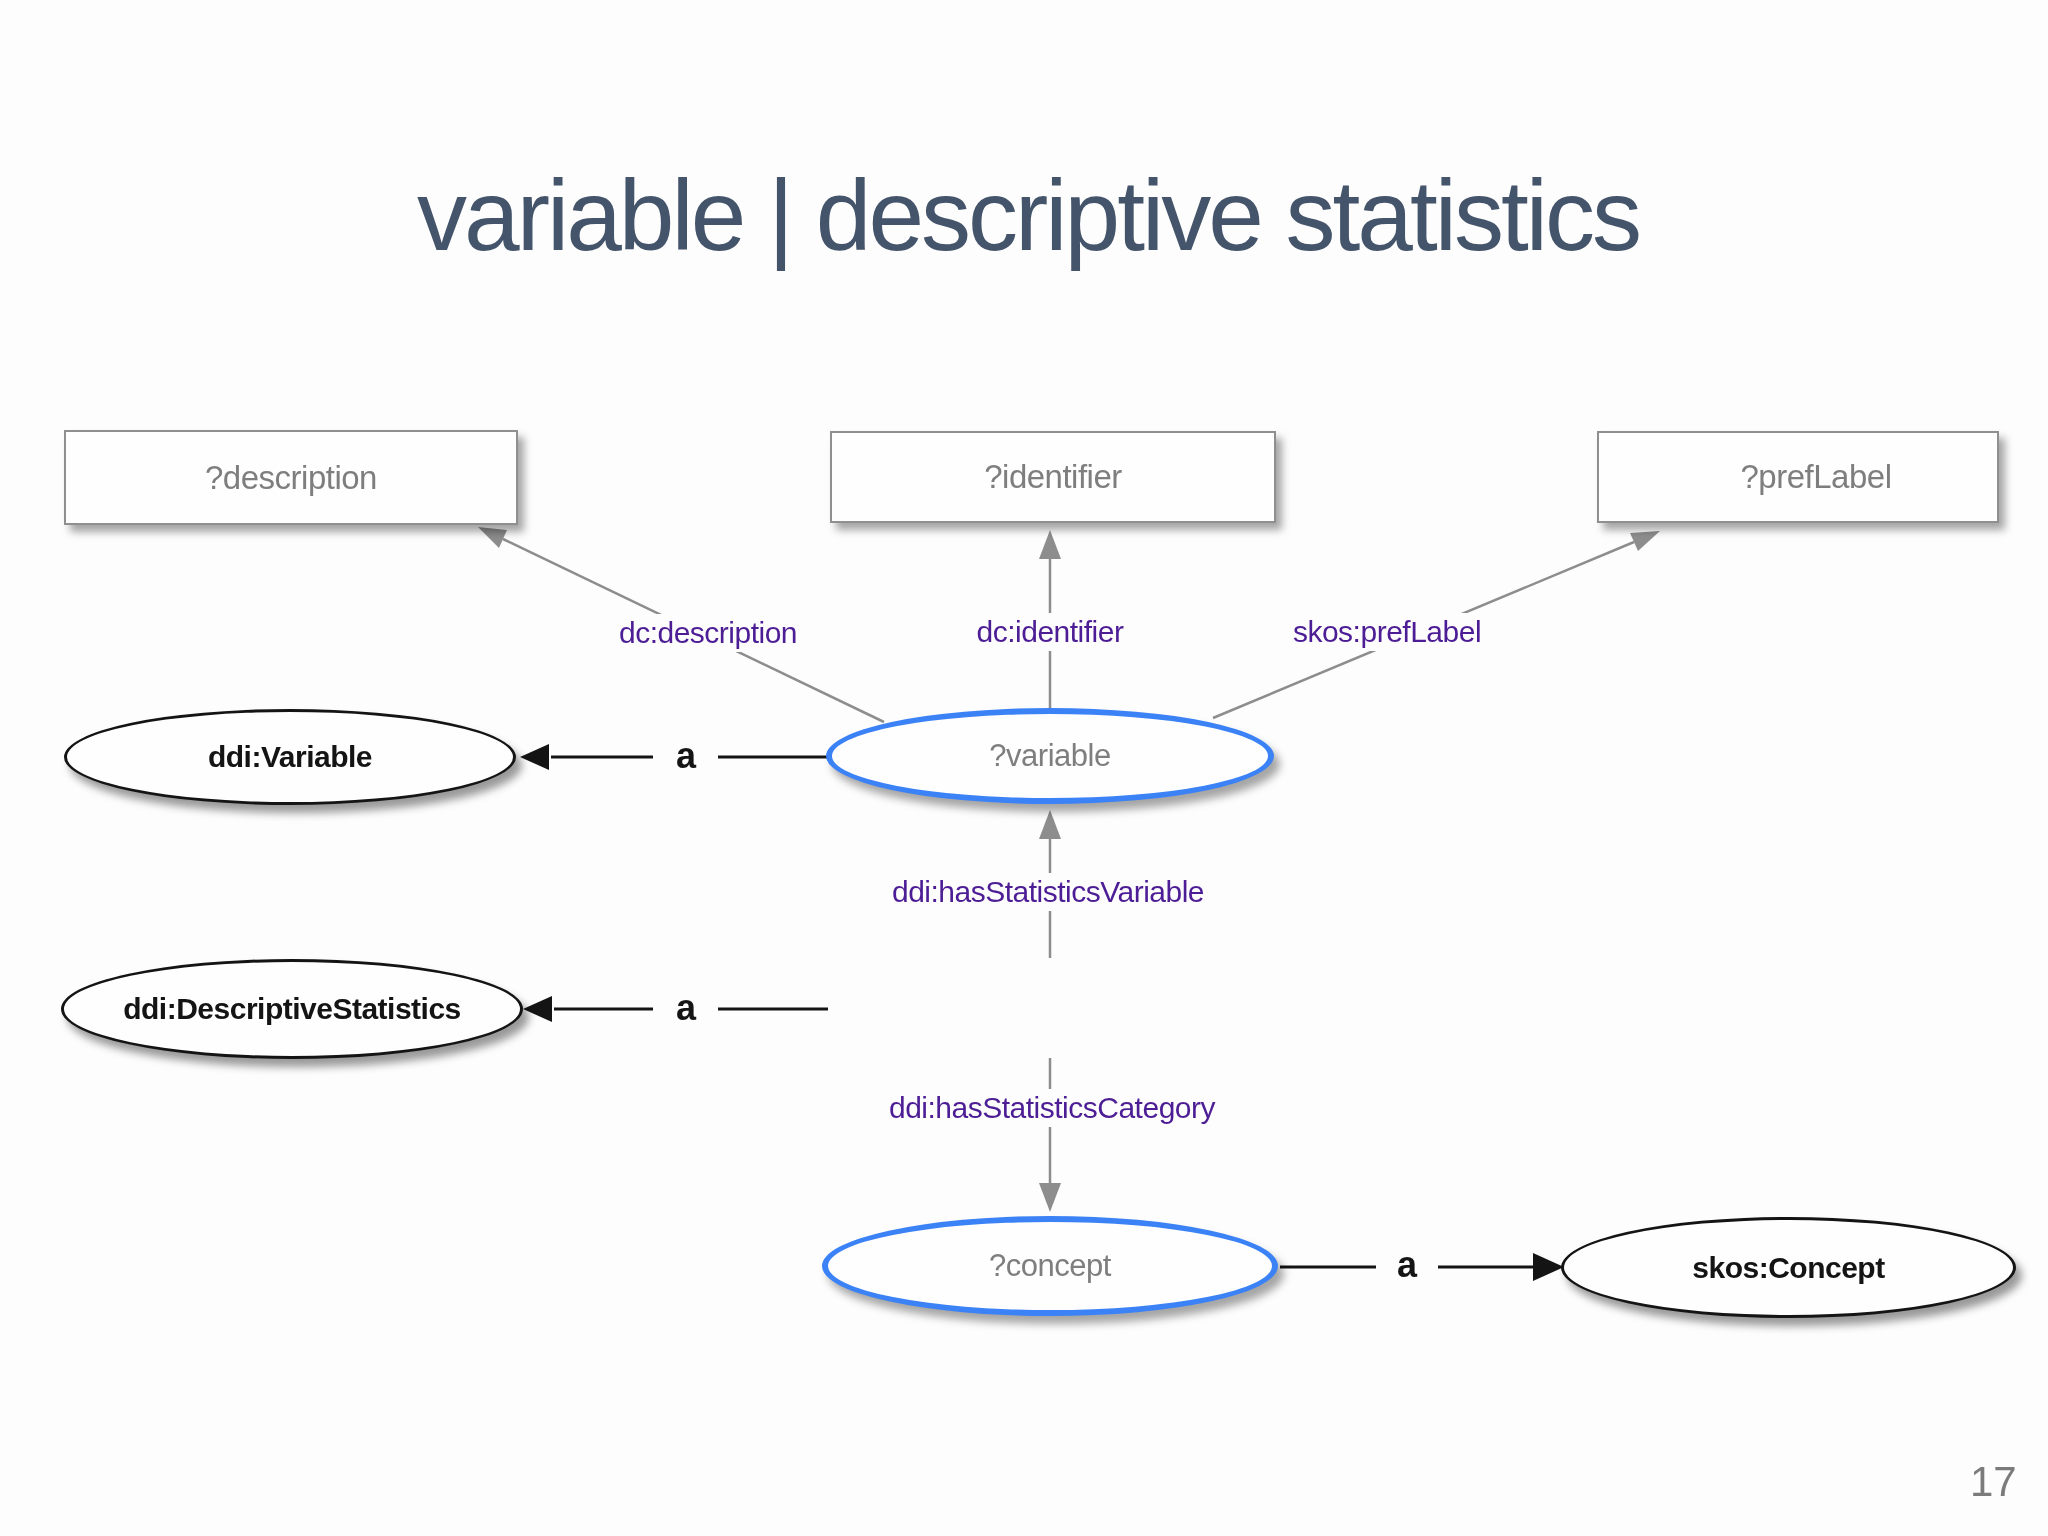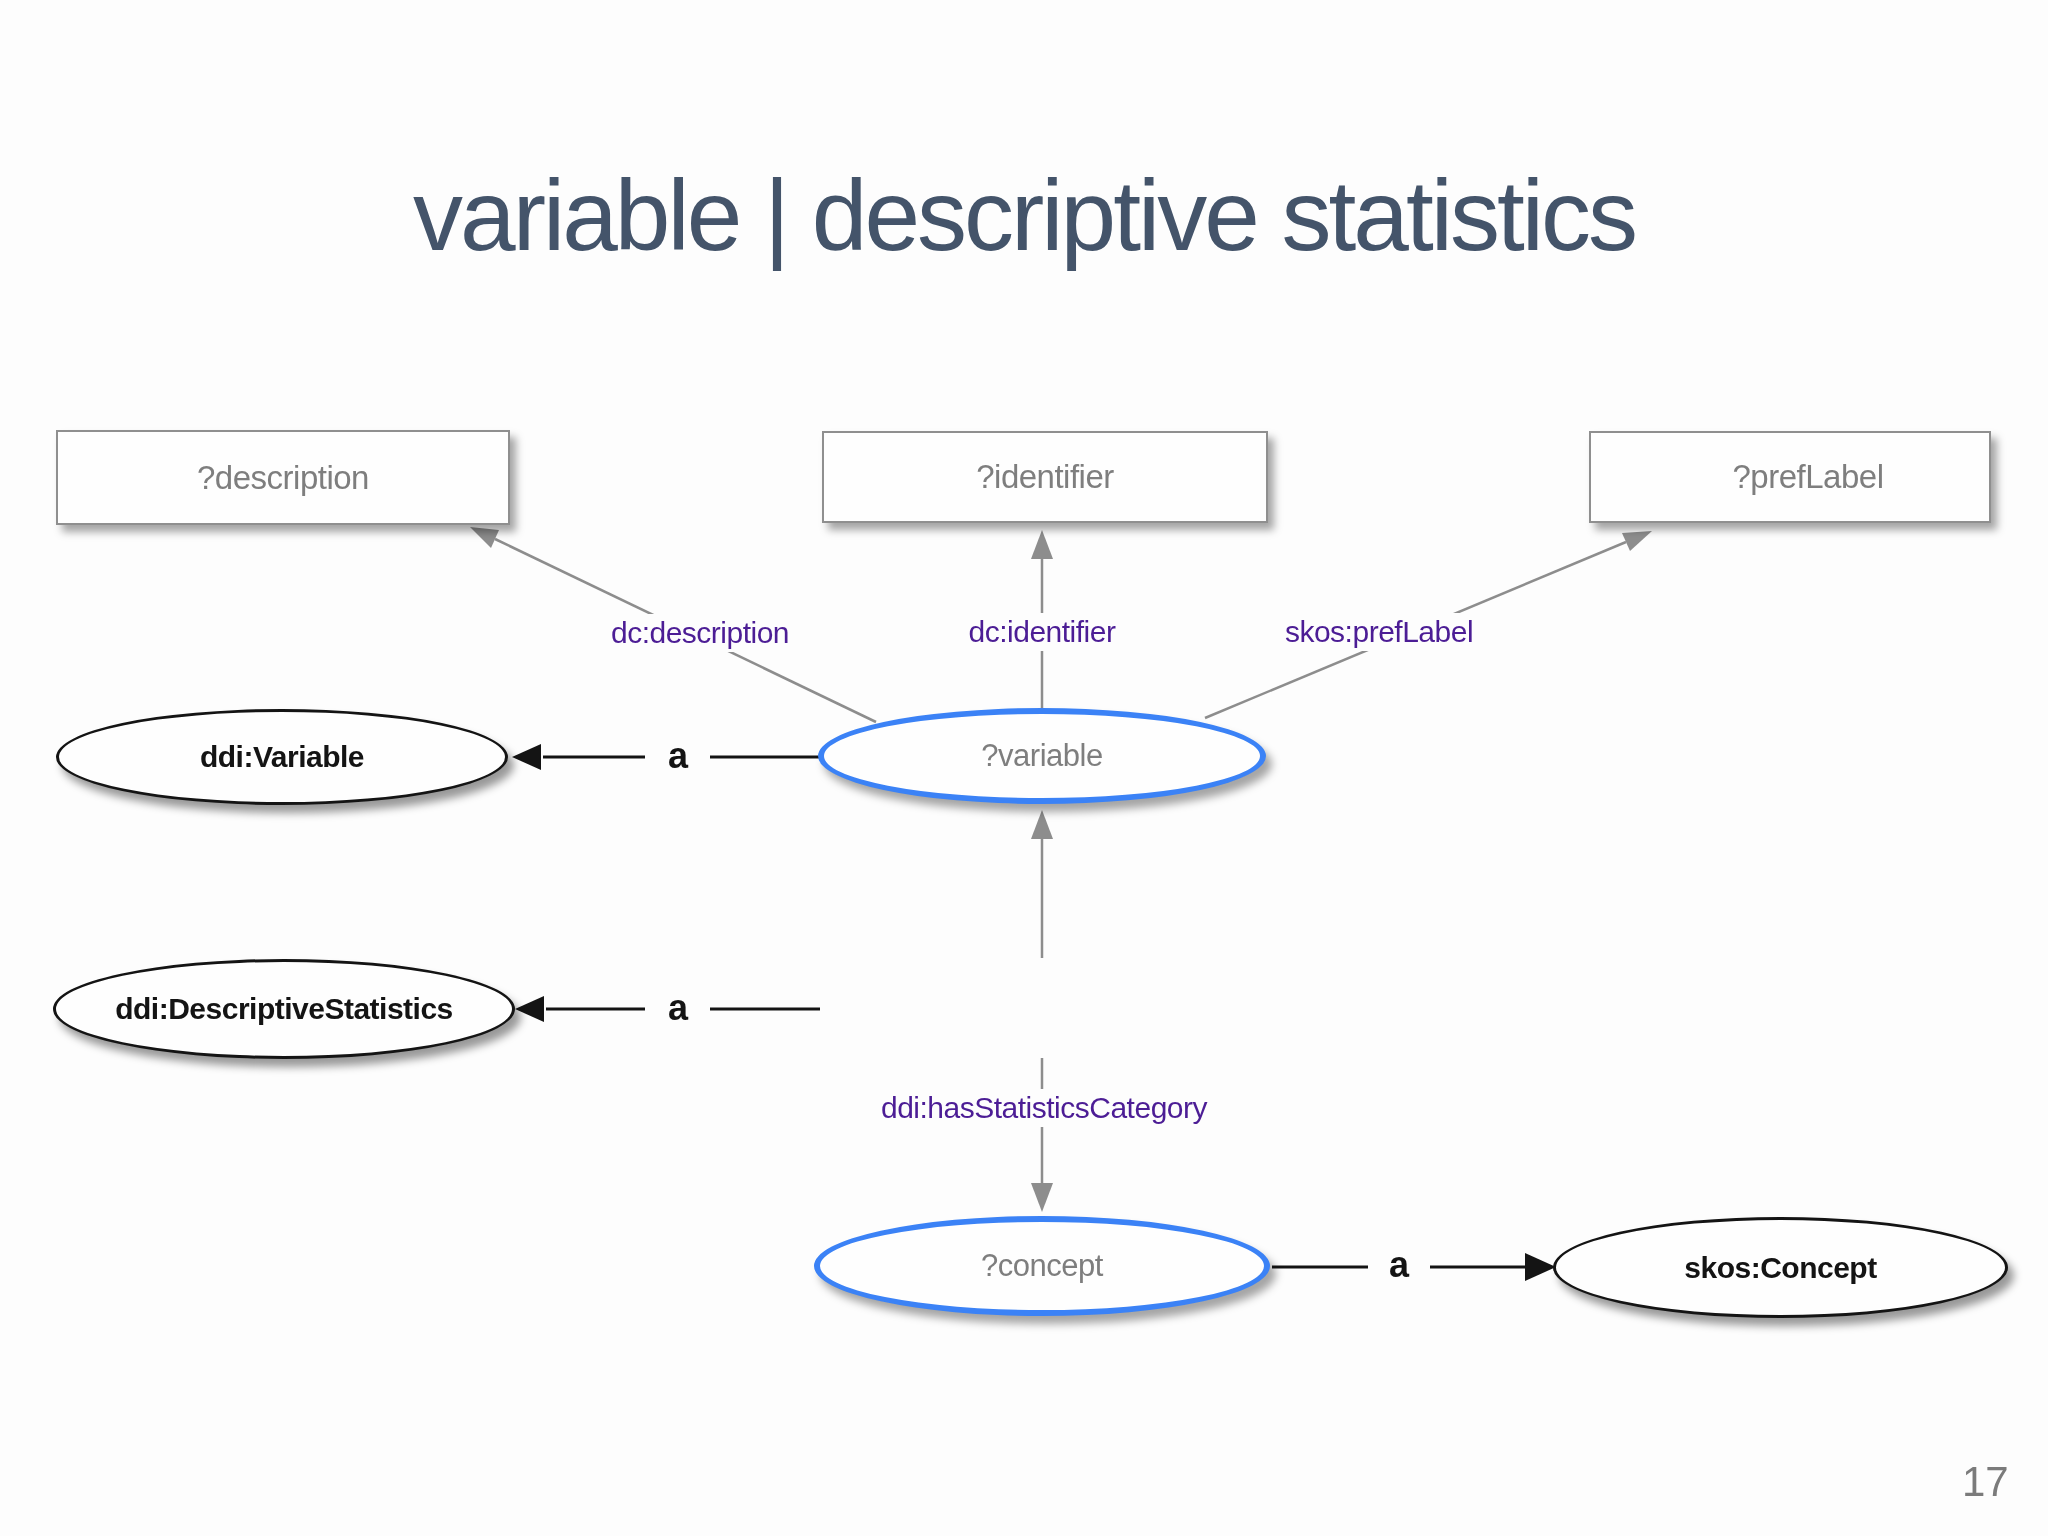--- a/index.html
+++ b/index.html
@@ -3,21 +3,21 @@
 <meta charset="utf-8">
 <style>
   html,body{margin:0;padding:0;}
   body{
     width:2048px;height:1536px;
     background:#fdfdfd;
     font-family:"Liberation Sans", sans-serif;
     position:relative;
     overflow:hidden;
   }
-  .slide{position:absolute;inset:0;}
+  .slide{position:absolute;inset:0;margin-left:8px;}
 
   
   .title{
     position:absolute;left:0;right:0;top:92px;
     text-align:center;
     font-size:100px;line-height:112px;
     letter-spacing:-3px;
     color:#44546a;
     font-weight:400;
     white-space:nowrap;
@@ -160,19 +160,20 @@
     <span class="label">?concept</span>
   </div>
   <div class="node ellipse black" style="left:1553px;top:1217px;width:455px;height:101px;">
     <span class="label">skos:Concept</span>
   </div>
 
   <span class="edge-label on-line" style="left:700px;top:633px;">dc:description</span>
   <span class="edge-label on-line" style="left:1042px;top:632px;">dc:identifier</span>
   <span class="edge-label on-line" style="left:1379px;top:632px;">skos:prefLabel</span>
   <span class="edge-label a-label" style="left:678px;top:756px;">a</span>
+  <span class="edge-label on-line" style="left:1040px;top:892px;">ddi:hasStatisticsVariable</span>
   <span class="edge-label a-label" style="left:678px;top:1008px;">a</span>
   <span class="edge-label on-line" style="left:1044px;top:1108px;">ddi:hasStatisticsCategory</span>
   <span class="edge-label a-label" style="left:1399px;top:1265px;">a</span>
 
   <span class="page-number">17</span>
 
 </div>
 
 </body></html>

